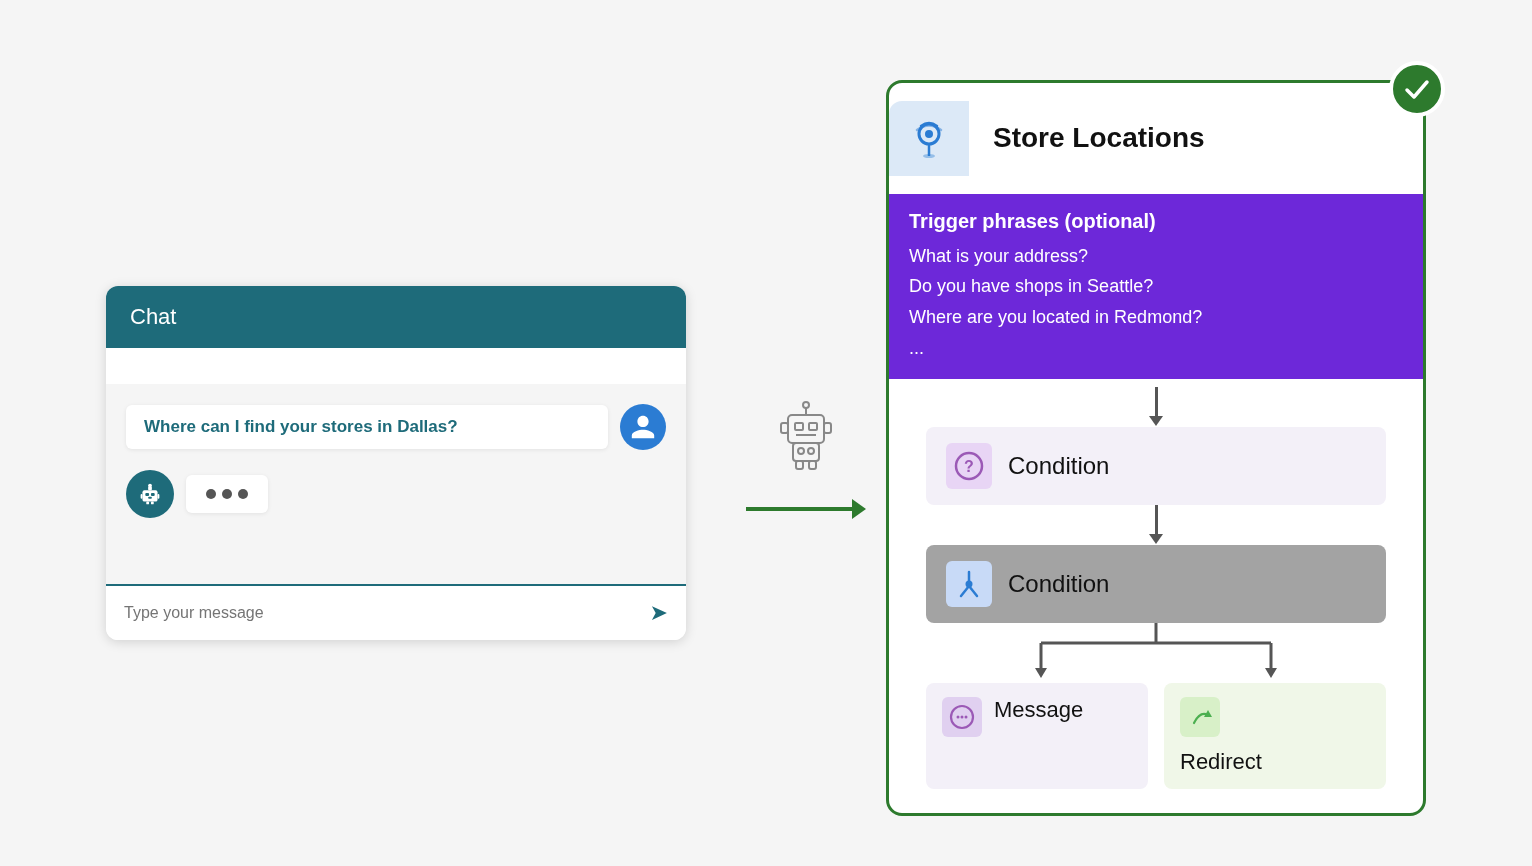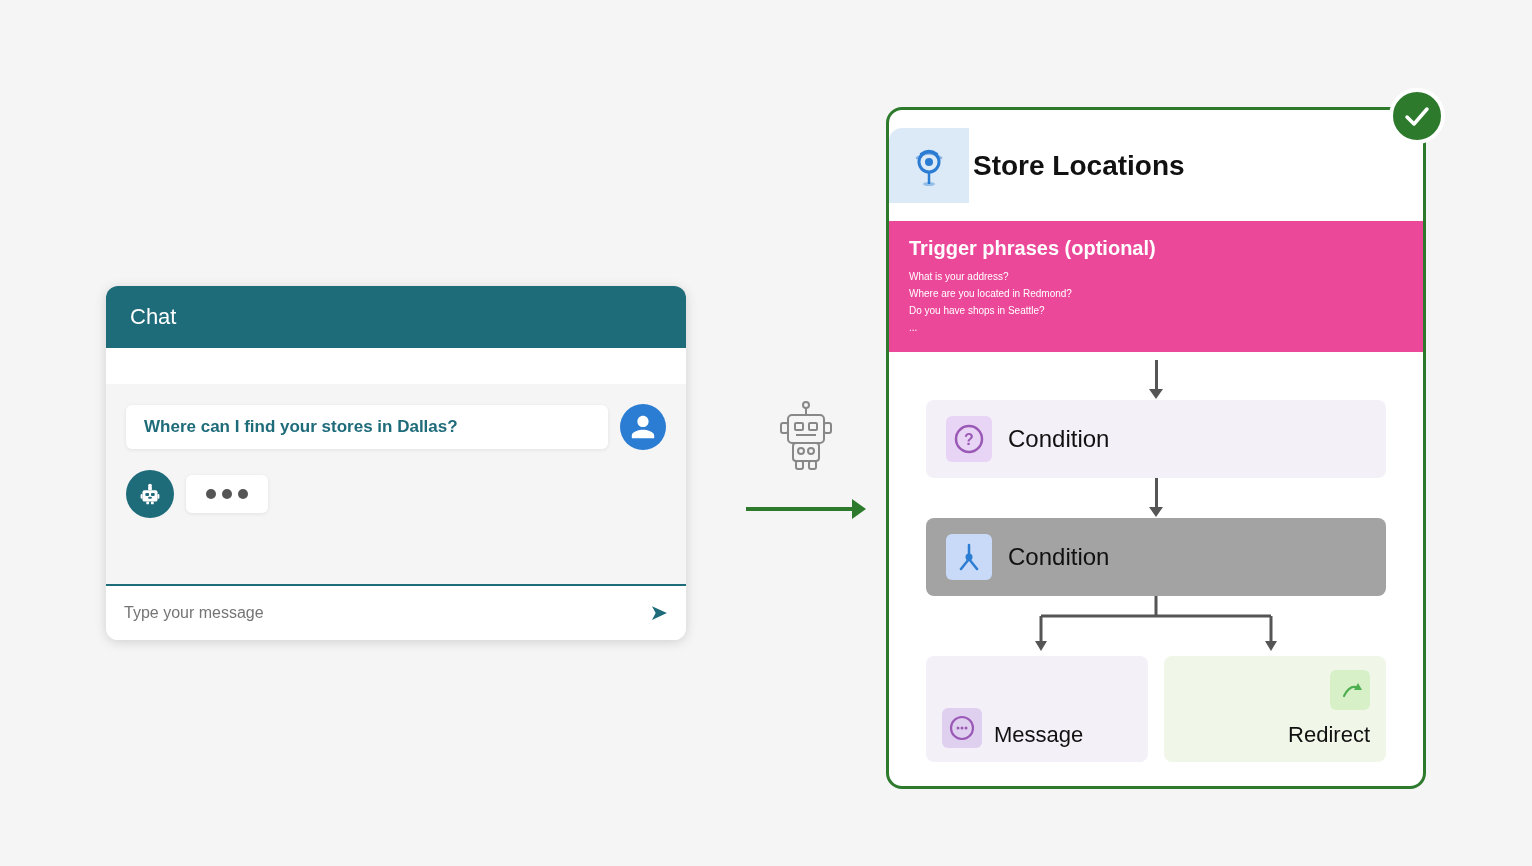--- a/index.html
+++ b/index.html
@@ -244,39 +244,39 @@
       align-items: center;
       justify-content: center;
       border-top-left-radius: 13px;
       flex-shrink: 0;
     }
 
     .flow-title-text {
       font-size: 28px;
       font-weight: 700;
       color: #111;
-      padding-left: 4px;
+      padding-left: 24px;
     }
 
     
     .trigger-section {
-      background: #ec4899;
+      background: #6d28d9;
       padding: 16px 20px 16px 20px;
     }
 
     .trigger-title {
       color: #fff;
       font-size: 20px;
       font-weight: 600;
       margin-bottom: 8px;
     }
 
     .trigger-phrase {
       color: #fff;
-      font-size: 10px;
+      font-size: 18px;
       line-height: 1.7;
     }
 
     
     .flow-steps {
       padding: 8px 24px 24px;
       display: flex;
       flex-direction: column;
       align-items: center;
     }
@@ -329,21 +329,21 @@
       display: flex;
       gap: 16px;
       width: 460px;
     }
 
     .flow-node-small {
       flex: 1;
       background: #f3f0f8;
       border-radius: 8px;
       display: flex;
-      align-items: flex-end;
+      align-items: flex-start;
       gap: 12px;
       padding: 14px 16px;
     }
 
     .flow-node-small.redirect-node {
       background: #f0f7e8;
       flex-direction: column;
     }
 
     .flow-node-icon-sm {
@@ -472,22 +472,22 @@
           <line x1="22" y1="28" x2="22" y2="40" stroke="#2b7cd3" stroke-width="2.5"></line>
           <ellipse cx="22" cy="40" rx="6" ry="2" fill="#2b7cd3" opacity="0.4"></ellipse>
         </svg>
       </div>
       <span class="flow-title-text">Store Locations</span>
     </div>
 
     <div class="trigger-section">
       <div class="trigger-title">Trigger phrases (optional)</div>
       <div class="trigger-phrase">What is your address?</div>
+      <div class="trigger-phrase">Do you have shops in Seattle?</div>
       <div class="trigger-phrase">Where are you located in Redmond?</div>
-      <div class="trigger-phrase">Do you have shops in Seattle?</div>
       <div class="trigger-phrase">...</div>
     </div>
 
     <div class="flow-steps">
 
       <div style="width:3px;height:30px;background:#555;position:relative;margin:0 auto 10px;">
         <div style="position:absolute;bottom:-9px;left:50%;transform:translateX(-50%);border-top:10px solid #555;border-left:7px solid transparent;border-right:7px solid transparent;"></div>
       </div>
 
       <div class="flow-node">

